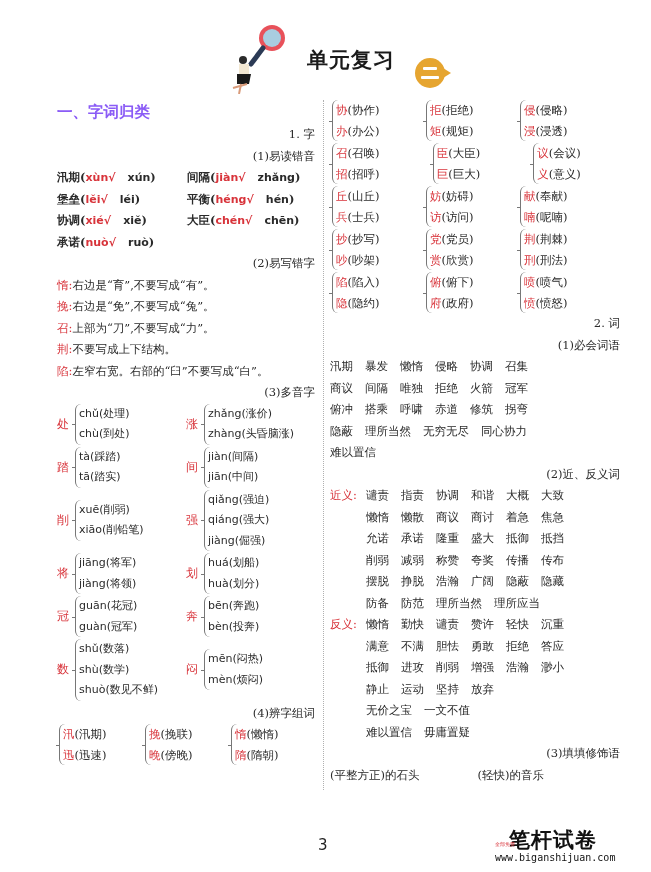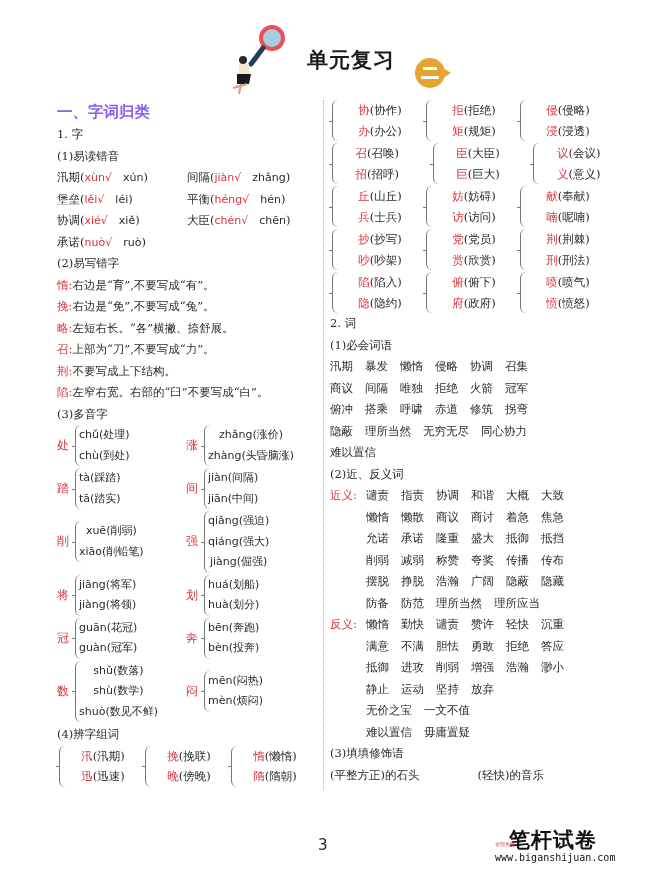--- a/index.html
+++ b/index.html
@@ -16,32 +16,32 @@
   .title-badge::after { content: ""; position: absolute; right: -6px; top: 10px; width: 0; height: 0; border-top: 5px solid transparent; border-bottom: 5px solid transparent; border-left: 8px solid #e6a530; }
   .title-badge .bar { position: absolute; left: 6px; height: 3px; background: #fff; border-radius: 1px; }
 
   
   .col-left { position: absolute; left: 57px; top: 100px; width: 258px; }
   .col-right { position: absolute; left: 330px; top: 100px; width: 290px; }
   .divider { position: absolute; left: 323px; top: 100px; height: 690px; border-left: 1px dotted #b0b0b0; }
 
   .sec-title { font-family: "DejaVu Sans", sans-serif; font-weight: bold; font-size: 15.5px; color: #8b5cf6; height: 24px; line-height: 24px; }
   .line { font-size: 11.5px; height: 21.5px; line-height: 21.5px; white-space: nowrap; }
-  .sub { font-size: 11.5px; height: 21.5px; line-height: 21.5px; }
+  .sub { font-size: 11.5px; height: 21.5px; line-height: 21.5px; text-align: right; }
 
   .py { font-family: "DejaVu Sans", sans-serif; font-size: 11px; }
 
-  .pair { display: flex; }
+  .pair { display: flex; font-weight: bold; }
   .pair .a { width: 130px; }
 
   
   .poly-row { display: flex; margin-bottom: 2px; }
   .poly { display: flex; align-items: center; width: 130px; }
   .poly .ch { color: #d8333a; font-size: 12px; width: 16px; }
-  .brace { border-left: 1px solid #777; border-radius: 6px 0 0 6px; padding-left: 3px; margin-left: 2px; position: relative; text-align: center; }
+  .brace { border-left: 1px solid #777; border-radius: 6px 0 0 6px; padding-left: 3px; margin-left: 2px; position: relative; }
   .brace::before { content: ""; position: absolute; left: -4px; top: 50%; width: 4px; height: 1px; background: #777; }
   .brace .it { height: 20.5px; line-height: 20.5px; font-size: 11px; white-space: nowrap; }
 
   
   .grp-row { display: flex; }
   .grp { width: 86px; }
   .grp .brace .it { font-size: 11.5px; }
   .col-right .grp { width: 94px; }
 
   .words { font-size: 11.5px; height: 21.5px; line-height: 21.5px; word-spacing: 0; white-space: nowrap; }
@@ -99,21 +99,20 @@
     </div>
     <div class="line pair">
       <div class="a"><span>承诺</span>(<span class="py red">nuò√</span>&nbsp;&nbsp;&nbsp;<span class="py">ruò</span>)</div>
     </div>
   </div>
 
   <div class="sub">(2)易写错字</div>
   <div>
     <div class="line"><span class="red">惰</span><span class="red">:</span><span>右边是“育”,不要写成“有”。</span></div>
     <div class="line"><span class="red">挽</span><span class="red">:</span><span>右边是“免”,不要写成“兔”。</span></div>
-    <div class="line"><span class="red">略</span><span class="red">:</span><span>左短右长。“各”横撇、捺舒展。</span></div>
     <div class="line"><span class="red">召</span><span class="red">:</span><span>上部为“刀”,不要写成“力”。</span></div>
     <div class="line"><span class="red">荆</span><span class="red">:</span><span>不要写成上下结构。</span></div>
     <div class="line"><span class="red">陷</span><span class="red">:</span><span>左窄右宽。右部的“臼”不要写成“白”。</span></div>
   </div>
 
   <div class="sub">(3)多音字</div>
   <div>
     <div class="poly-row">
       <div class="poly">
           <span class="ch">处</span>

